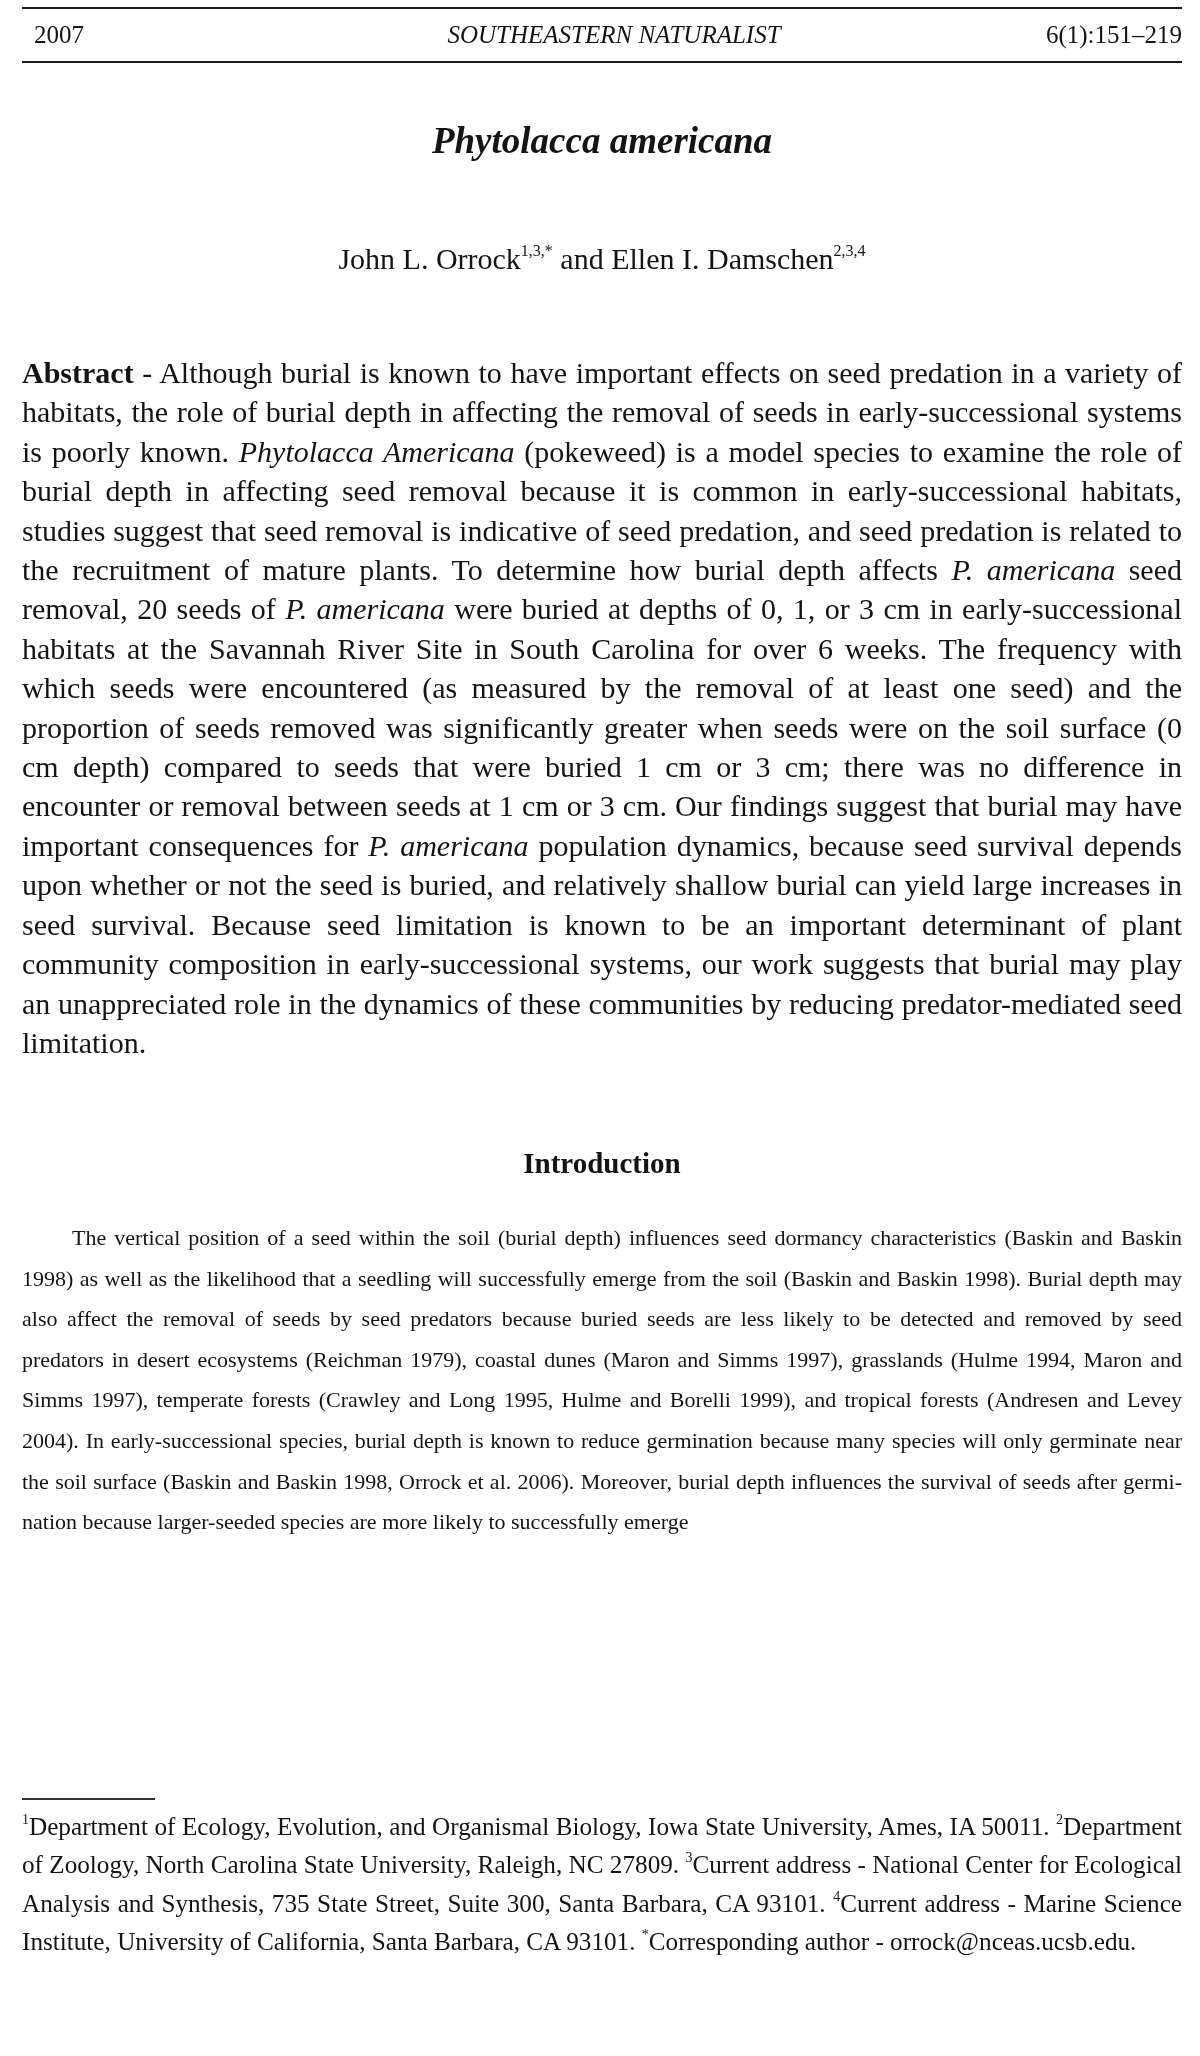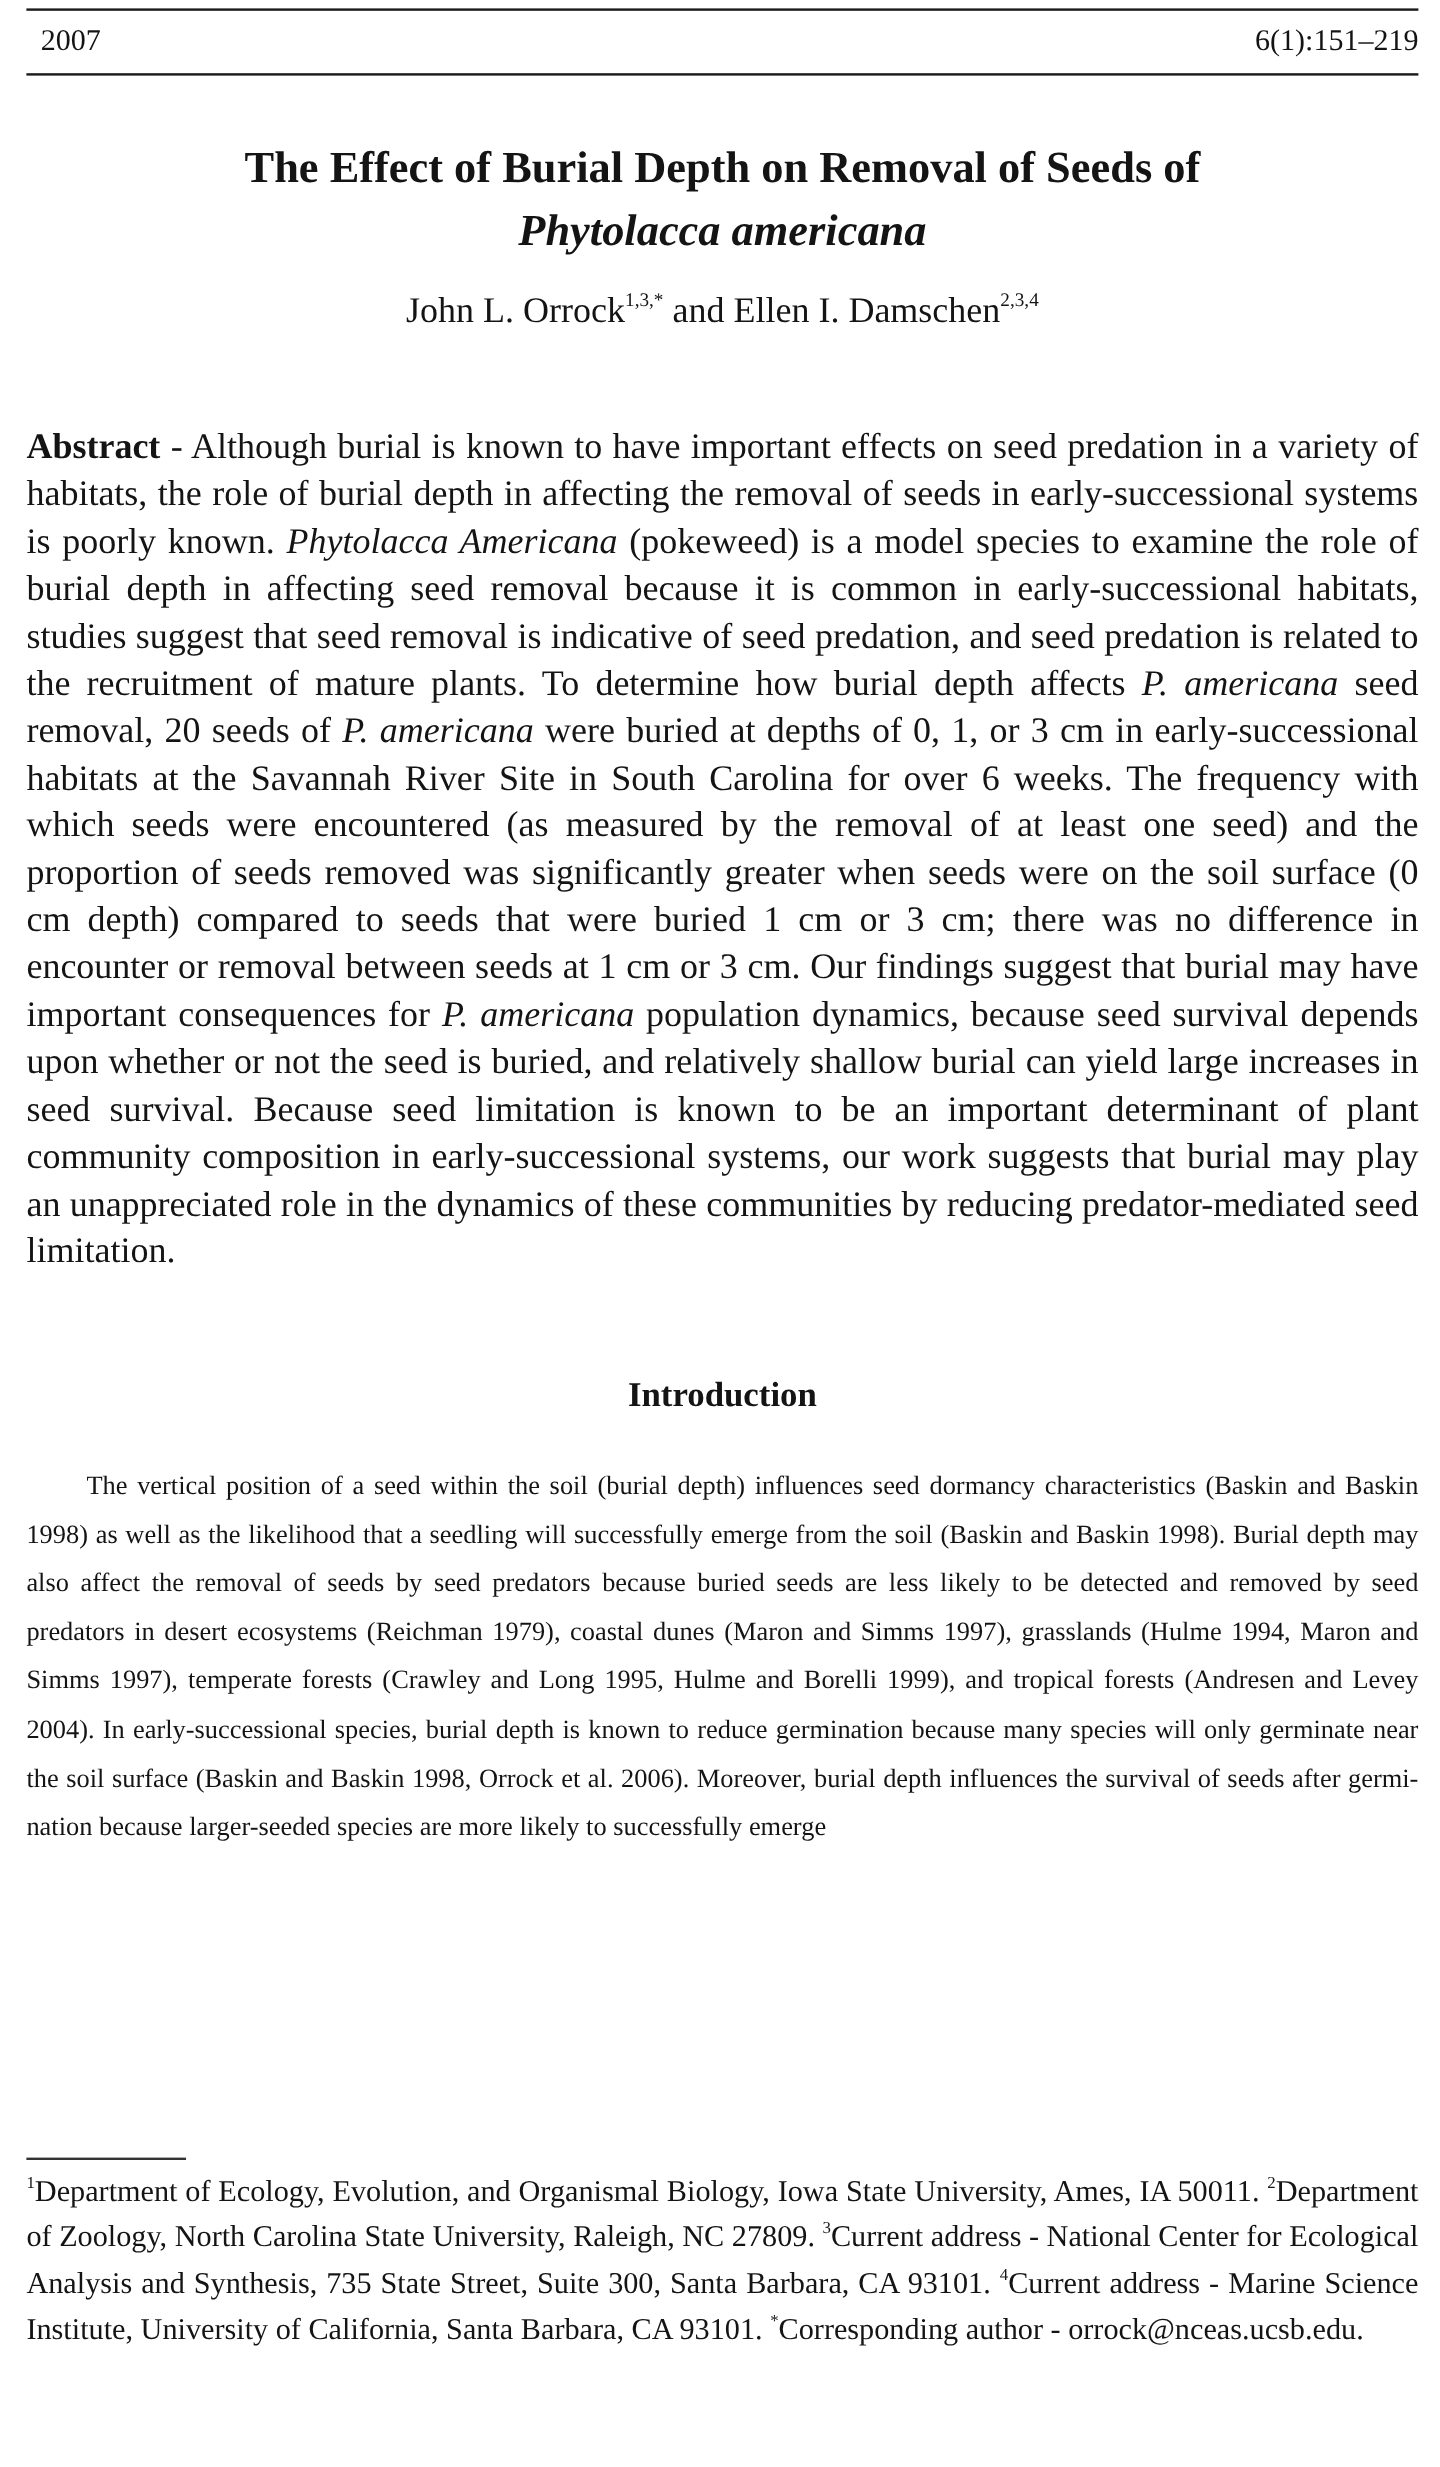--- a/index.html
+++ b/index.html
@@ -132,26 +132,26 @@
       vertical-align: 11px;
       line-height: 0;
     }
   </style>
 </head>
 <body>
 
 <div class="page">
 
   <div class="running-header">
+    <span class="rh-journal">SOUTHEASTERN NATURALIST</span>
     <span class="rh-year">2007</span>
     <span class="rh-pages">6(1):151–219</span>
   </div>
 
   <div class="title-block">
-    <div>The Effect of Burial Depth on Removal of Seeds of</div>
     <div class="title-italic">Phytolacca americana</div>
   </div>
 
   <div class="authors">
     <span>John L. Orrock</span><sup>1,3,*</sup><span> and </span><span>Ellen I. Damschen</span><sup>2,3,4</sup>
   </div>
 
   <p class="abstract justified"><span class="label">Abstract</span><span> - Although burial is known to have important effects on seed predation in a variety of habitats, the role of burial depth in affecting the removal of seeds in early-successional systems is poorly known. </span><span class="italic">Phytolacca Americana</span><span> (pokeweed) is a model species to examine the role of burial depth in affecting seed removal because it is common in early-successional habitats, studies suggest that seed removal is indicative of seed predation, and seed predation is related to the recruitment of mature plants. To determine how burial depth affects </span><span class="italic">P. americana</span><span> seed removal, 20 seeds of </span><span class="italic">P. americana</span><span> were buried at depths of 0, 1, or 3 cm in early-successional habitats at the Savannah River Site in South Carolina for over 6 weeks. The frequency with which seeds were encountered (as measured by the removal of at least one seed) and the proportion of seeds removed was significantly greater when seeds were on the soil surface (0 cm depth) compared to seeds that were buried 1 cm or 3 cm; there was no difference in encounter or removal between seeds at 1 cm or 3 cm. Our findings suggest that burial may have important consequences for </span><span class="italic">P. americana</span><span> population dynamics, because seed survival depends upon whether or not the seed is buried, and relatively shallow burial can yield large increases in seed survival. Because seed limitation is known to be an important determinant of plant community composition in early-successional systems, our work suggests that burial may play an unappreciated role in the dynamics of these communities by reducing predator-mediated seed limitation.</span></p>
 
   <div class="section-heading">Introduction</div>

